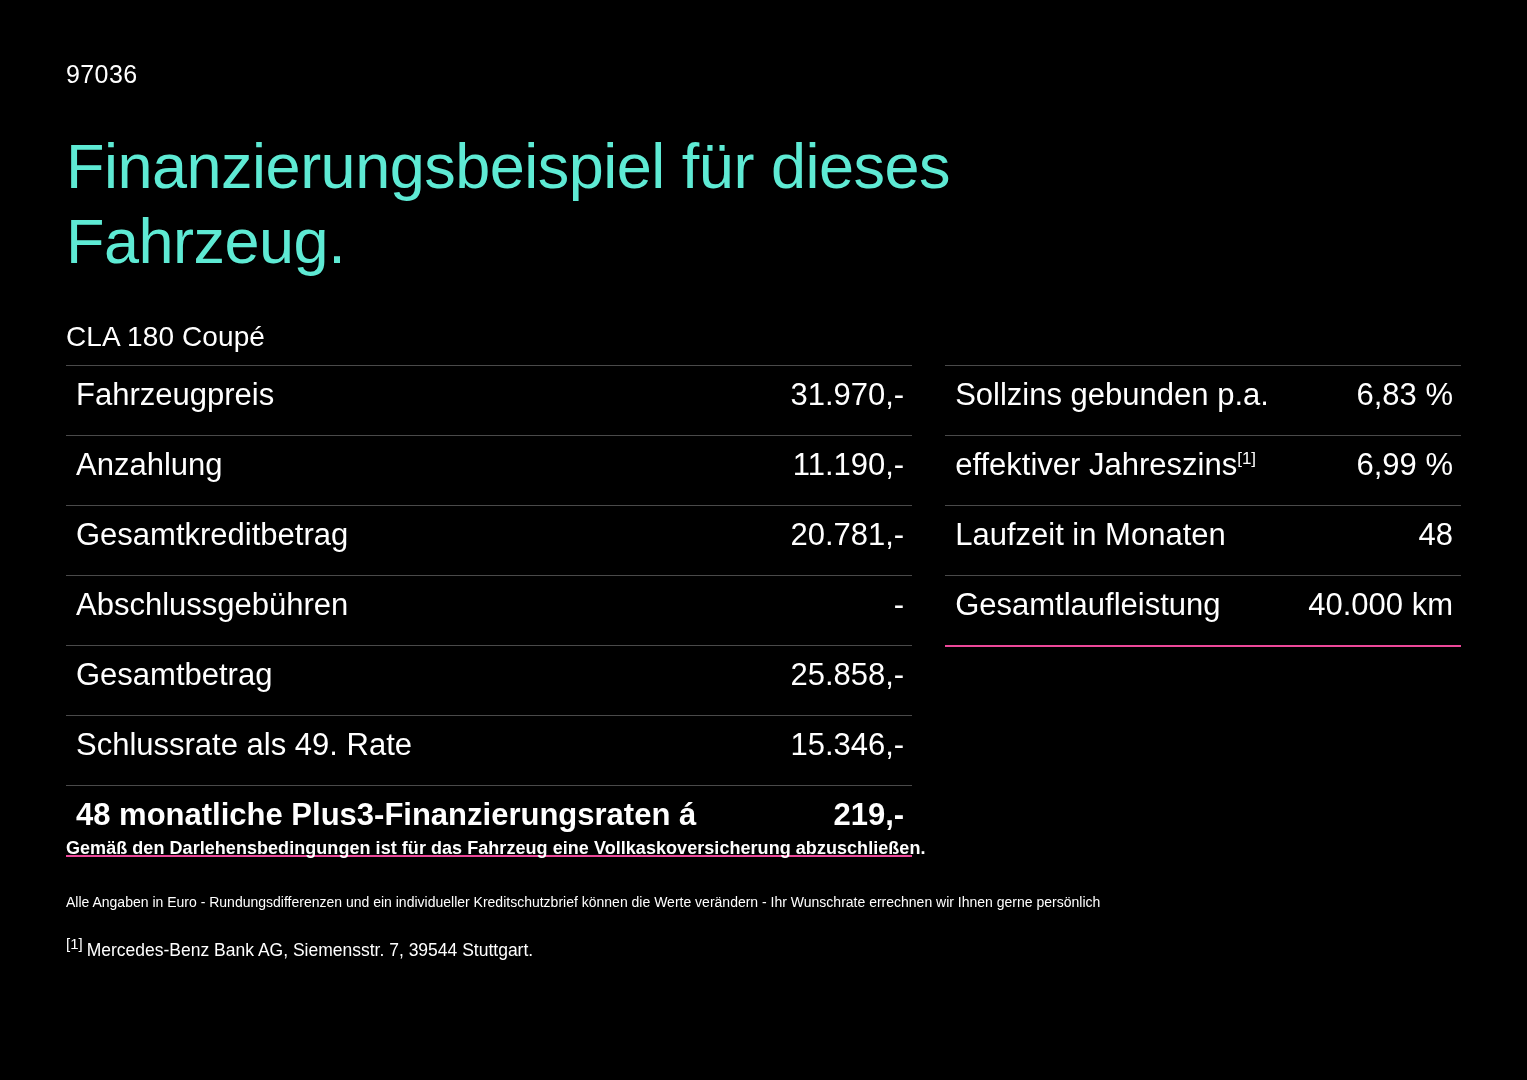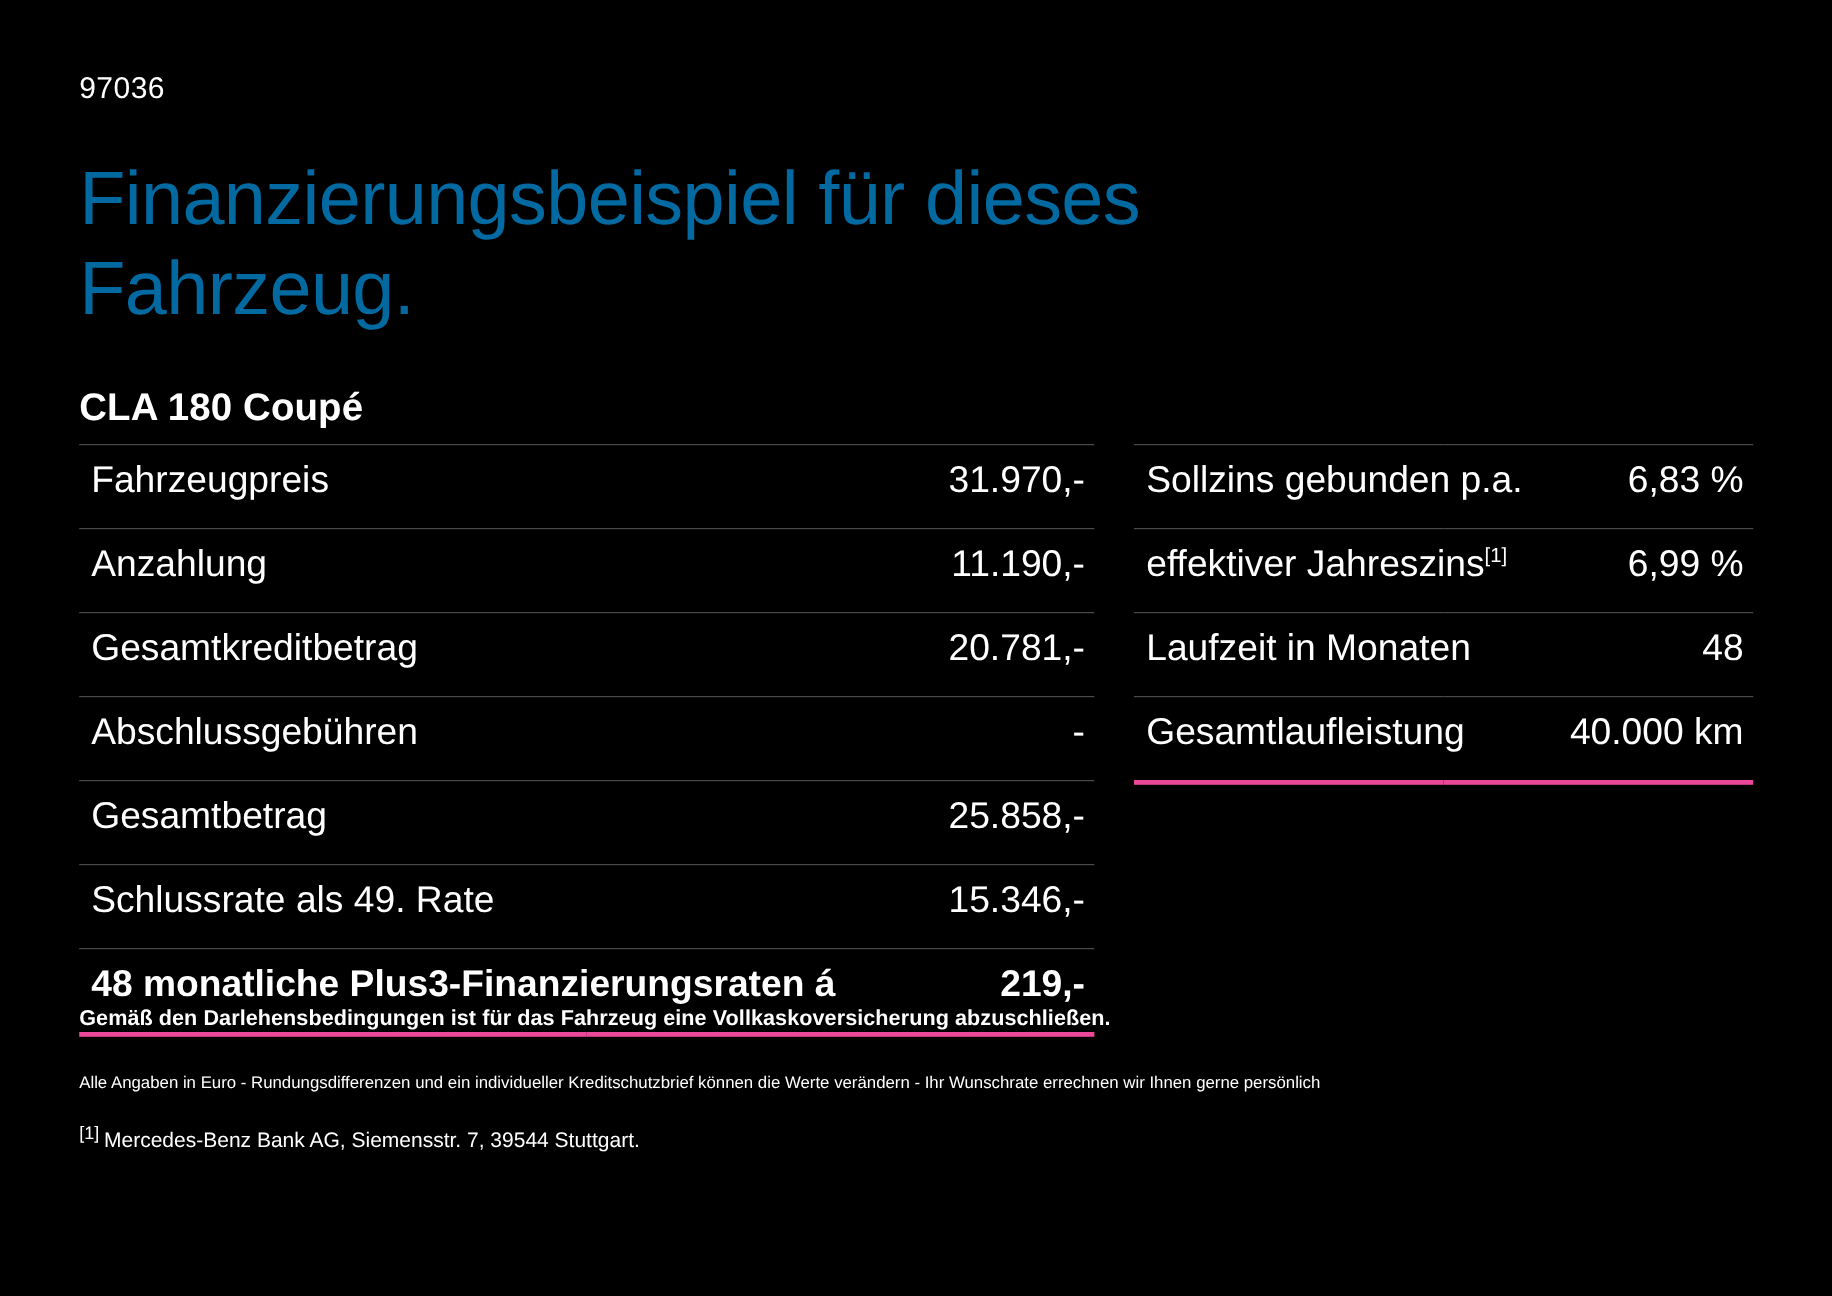--- a/index.html
+++ b/index.html
@@ -28,25 +28,25 @@
     padding-top: 62px;
     line-height: 1;
     color: #ffffff;
   }
   .headline {
     font-size: 63px;
     font-weight: 400;
     line-height: 1.19;
     letter-spacing: -0.5px;
     max-width: 1000px;
-    color: #0369a1;
+    color: #5eead4;
   }
   .model-name {
-    font-size: 32px;
-    font-weight: 700;
+    font-size: 28px;
+    font-weight: 400;
     margin-top: 36px;
     letter-spacing: 0.1px;
     color: #ffffff;
   }
   .tables {
     display: flex;
     align-items: flex-start;
     margin-top: 12px;
   }
   .table-left {
@@ -58,21 +58,21 @@
   }
   table {
     width: 100%;
     border-collapse: collapse;
     table-layout: fixed;
   }
   table tr {
     border-top: 1px solid #4a4a4a;
   }
   table tr:last-child {
-    border-bottom: 4px solid #ec4899;
+    border-bottom: 2px solid #ec4899;
   }
   td {
     font-size: 31px;
     font-weight: 400;
     padding: 11px 2px 22px 10px;
     color: #ffffff;
     white-space: nowrap;
     vertical-align: baseline;
   }
   td.value {

